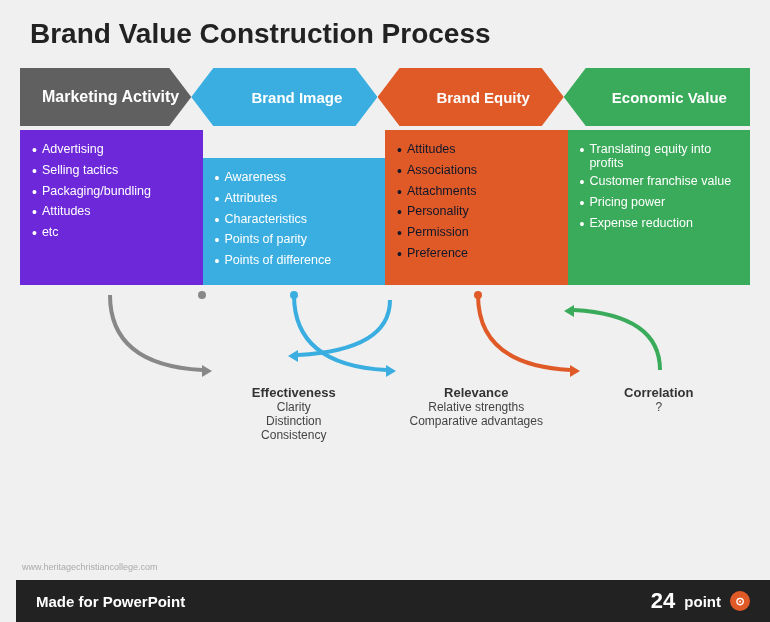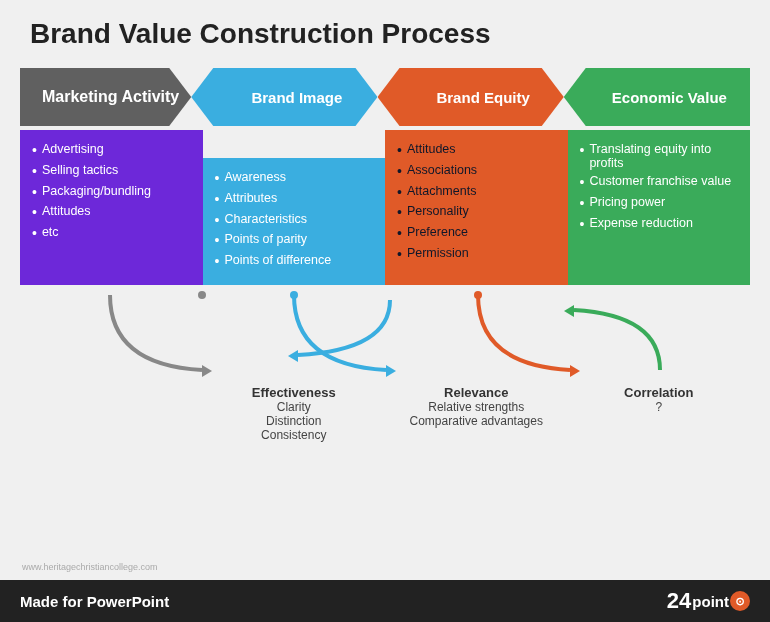--- a/index.html
+++ b/index.html
@@ -155,21 +155,21 @@
     .label-col .label-main {
       font-weight: bold;
       font-size: 13px;
       color: #333;
     }
 
     
     .footer {
       position: absolute;
       bottom: 0;
-      left: 0;
+      left: 16px;
       right: 0;
       height: 42px;
       background: #222;
       display: flex;
       align-items: center;
       justify-content: space-between;
       padding: 0 20px;
     }
     .footer-left {
       color: white;
@@ -179,21 +179,21 @@
     .footer-left span {
       font-style: normal;
       font-weight: bold;
     }
     .footer-right {
       color: white;
       font-size: 18px;
       font-weight: bold;
       display: flex;
       align-items: center;
-      gap: 1px;
+      gap: 9px;
     }
     .footer-right .num {
       color: white;
       font-size: 22px;
     }
     .footer-right .pt {
       color: white;
       font-size: 15px;
     }
     .footer-right .circle-icon {
@@ -286,24 +286,24 @@
         <li>
             <span>Associations</span>
           </li>
         <li>
             <span>Attachments</span>
           </li>
         <li>
             <span>Personality</span>
           </li>
         <li>
+            <span>Permission</span>
+          </li>
+        <li>
             <span>Preference</span>
-          </li>
-        <li>
-            <span>Permission</span>
           </li>
       </ul>
     </div>
     <div class="content-col col-green">
       <ul>
         <li>
             <span>Translating equity into profits</span>
           </li>
         <li>
             <span>Customer franchise value</span>

